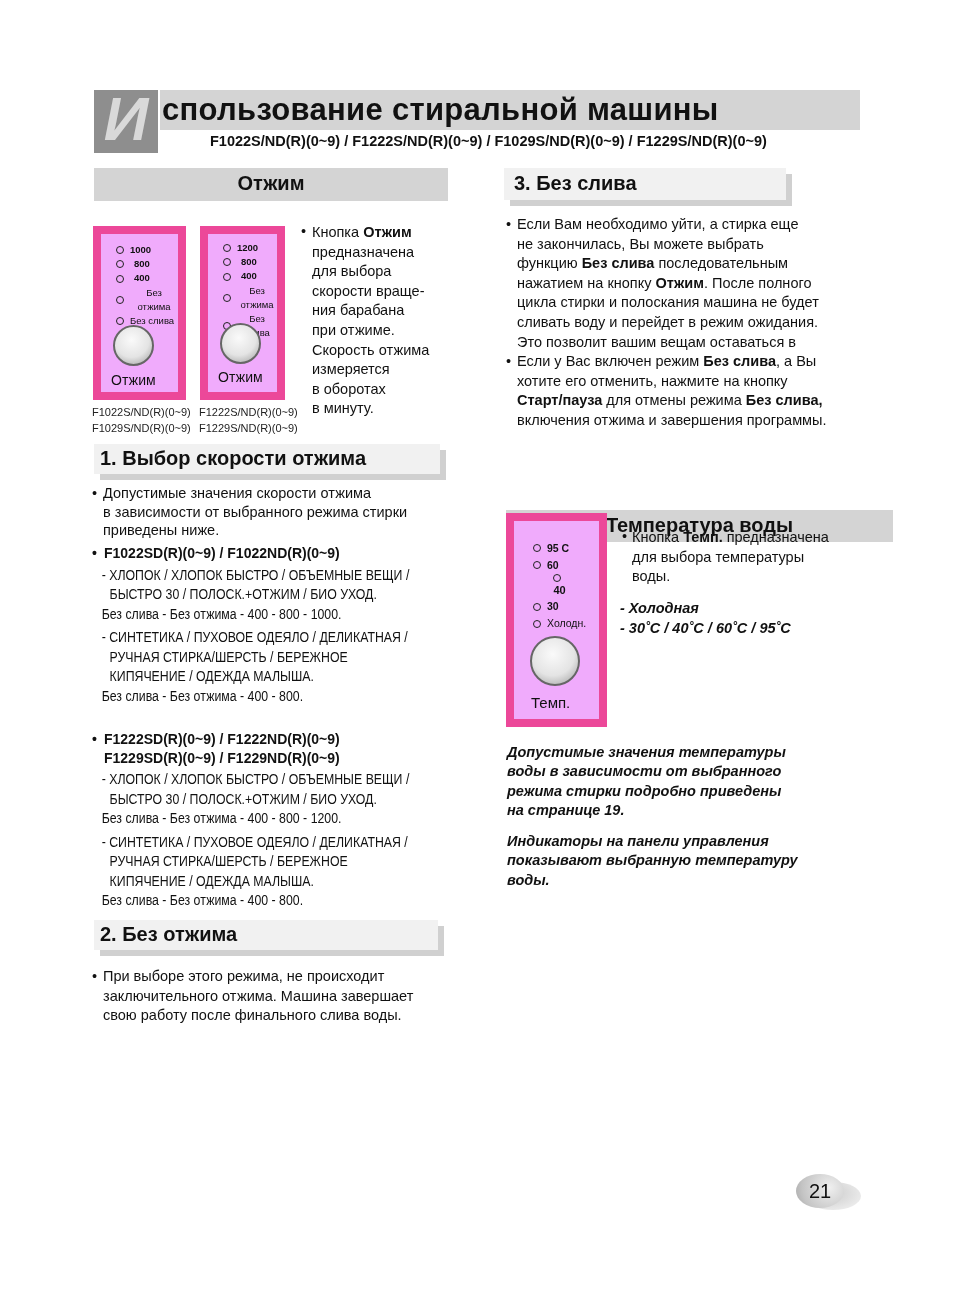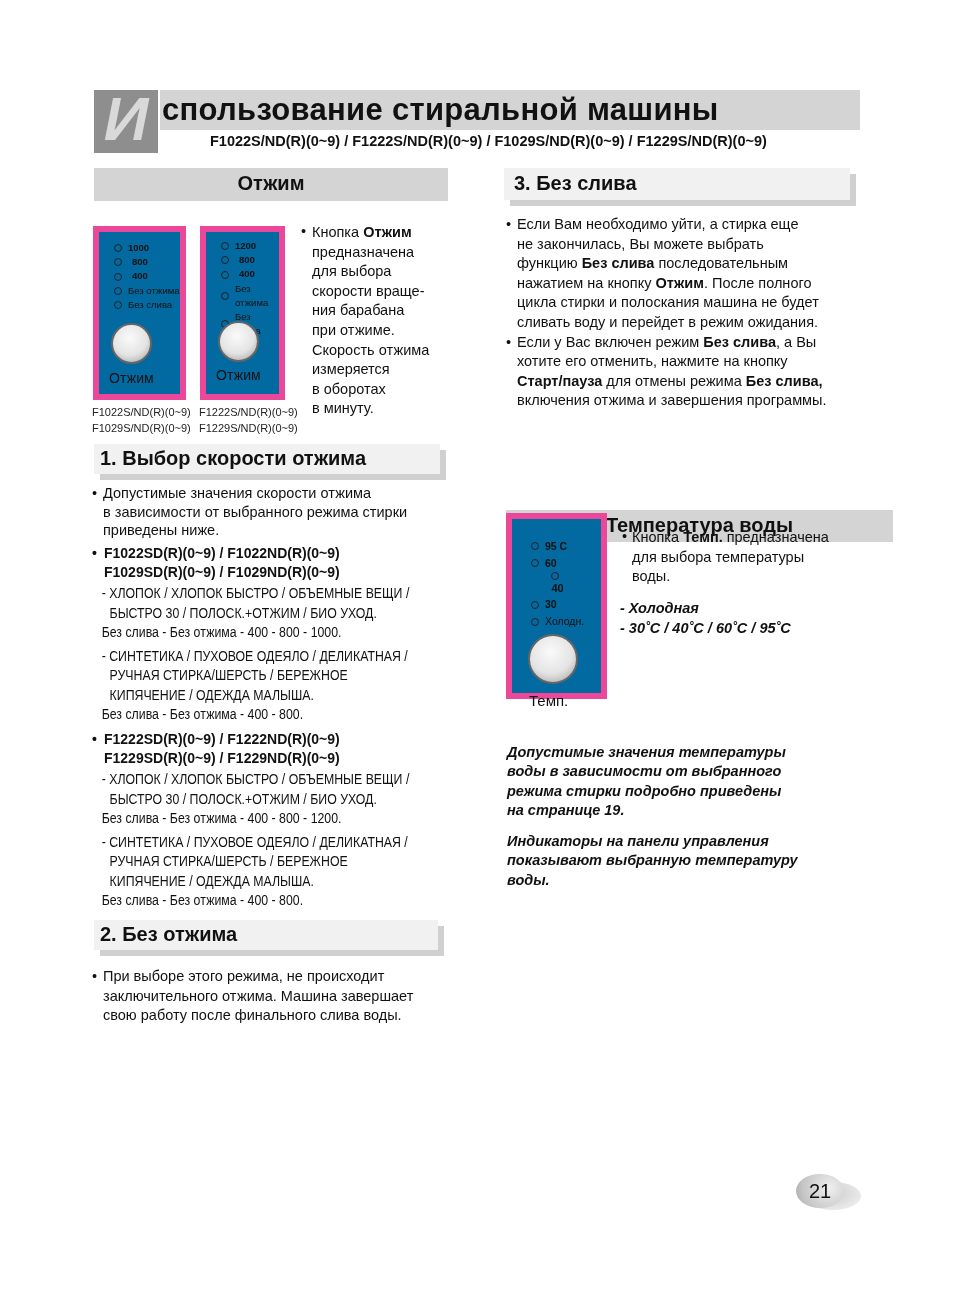--- a/index.html
+++ b/index.html
@@ -10,21 +10,21 @@
   .title-letter-box{left:94px;top:90px;width:64px;height:63px;background:#8e8e8e;}
   .title-letter{left:94px;top:84px;width:64px;height:70px;color:#d9d9d9;font-size:62px;font-weight:bold;font-style:italic;text-align:center;line-height:70px;}
   .title-text{left:162px;top:90px;font-size:31px;font-weight:bold;line-height:40px;letter-spacing:0.3px;}
   .subtitle{left:162px;top:133px;font-size:14.5px;font-weight:bold;margin-left:48px;}
   
   .banner-center{background:#d4d4d4;font-weight:bold;font-size:20px;text-align:center;}
   
   .num-head{background:#f1f1f1;font-weight:bold;font-size:20px;padding-left:6px;box-sizing:border-box;box-shadow:6px 6px 0 #d0d0d0;}
   .num-head span{display:block;}
   
-  .panel{border:6px solid #ec4899;background:#0369a1;box-sizing:border-box;}
+  .panel{border:8px solid #ec4899;background:#f0abfc;box-sizing:border-box;text-align:center;}
   .led-row{display:flex;align-items:center;font-size:9.5px;line-height:14.2px;}
   .led{width:6px;height:6px;border:1px solid #222;border-radius:50%;margin-right:6px;flex:none;}
   .knob{border-radius:50%;border:2px solid #666;background:radial-gradient(circle at 45% 35%,#fafafa 0%,#e4e4e4 55%,#9a9a9a 100%);box-sizing:border-box;}
   .panel-label{font-size:14px;}
   .model-cap{font-size:11px;line-height:16px;color:#222;}
   .body-text{font-size:14.5px;line-height:19.6px;}
   .cond-text{font-size:14px;line-height:19.5px;transform-origin:left top;}
   .bullet{position:absolute;left:0;}
   b{font-weight:bold;}
   .ital{font-style:italic;font-weight:bold;}
@@ -133,21 +133,20 @@
     <div>в зависимости от выбранного режима стирки</div>
     <div>приведены ниже.</div>
   </div>
 </div>
 
 <div class="abs" style="left:92px;top:544px;width:370px;">
   <div class="body-text" style="position:relative;font-weight:bold;font-size:14px;line-height:18.5px;">
     <span class="bullet">•</span>
     <div style="padding-left:12px;">
       <div>F1022SD(R)(0~9) / F1022ND(R)(0~9)</div>
-      <div>F1029SD(R)(0~9) / F1029ND(R)(0~9)</div>
     </div>
   </div>
   <div class="cond-text" style="margin-top:3px;padding-left:11px;transform:scaleX(0.88);width:410px;">
     <div>- ХЛОПОК / ХЛОПОК БЫСТРО / ОБЪЕМНЫЕ ВЕЩИ /</div>
     <div style="padding-left:9px;">БЫСТРО 30 / ПОЛОСК.+ОТЖИМ / БИО УХОД.</div>
     <div>Без слива - Без отжима - 400 - 800 - 1000.</div>
     <div style="margin-top:4px;">- СИНТЕТИКА / ПУХОВОЕ ОДЕЯЛО / ДЕЛИКАТНАЯ /</div>
     <div style="padding-left:9px;">РУЧНАЯ СТИРКА/ШЕРСТЬ / БЕРЕЖНОЕ</div>
     <div style="padding-left:9px;">КИПЯЧЕНИЕ / ОДЕЖДА МАЛЫША.</div>
     <div>Без слива - Без отжима - 400 - 800.</div>
@@ -178,52 +177,53 @@
 </div>
 <div class="abs body-text" style="left:92px;top:967px;width:370px;">
   <span class="bullet">•</span>
   <div style="padding-left:11px;">
     <div>При выборе этого режима, не происходит</div>
     <div>заключительного отжима. Машина завершает</div>
     <div>свою работу после  финального слива воды.</div>
   </div>
 </div>
 
-<div class="abs num-head" style="left:504px;top:168px;width:346px;height:32px;line-height:30px;">
+<div class="abs num-head" style="left:504px;top:168px;width:282px;height:32px;line-height:30px;">
   <span style="padding-left:4px;">3. Без слива</span>
 </div>
 
 <div class="abs body-text" style="left:506px;top:215px;width:370px;">
   <div style="position:relative;">
     <span class="bullet">•</span>
     <div style="padding-left:11px;">
       <div>Если Вам необходимо уйти, а стирка еще</div>
       <div>не закончилась, Вы можете выбрать</div>
       <div><span>функцию </span><b>Без слива</b><span> последовательным</span></div>
       <div><span>нажатием на кнопку </span><b>Отжим</b><span>. После полного</span></div>
       <div>цикла стирки и полоскания машина не будет</div>
       <div>сливать воду и перейдет в режим ожидания.</div>
+      <div>Это позволит вашим вещам оставаться в</div>
     </div>
   </div>
   <div style="position:relative;">
     <span class="bullet">•</span>
     <div style="padding-left:11px;">
       <div><span>Если у Вас включен режим </span><b>Без слива</b><span>, а Вы</span></div>
       <div>хотите его отменить, нажмите на кнопку</div>
       <div><b>Старт/пауза</b><span> для отмены режима </span><b>Без слива,</b></div>
       <div>включения отжима и завершения программы.</div>
     </div>
   </div>
 </div>
 
 <div class="abs banner-center" style="left:506px;top:470px;width:387px;height:32px;line-height:31px;margin-top:40px;">
   <span>Температура воды</span>
 </div>
 
-<div class="abs panel" style="left:506px;top:513px;width:101px;height:186px;">
+<div class="abs panel" style="left:506px;top:513px;width:101px;height:214px;">
   <div style="position:absolute;left:19px;top:19px;">
     <div class="led-row" style="font-size:10.5px;line-height:16.8px;">
         <span class="led"></span>
         <b>95 C</b>
       </div>
     <div class="led-row" style="font-size:10.5px;line-height:16.8px;">
         <span class="led"></span>
         <b>60</b>
       </div>
     <div class="led-row" style="font-size:11px;line-height:16.8px;flex-direction:column;">

